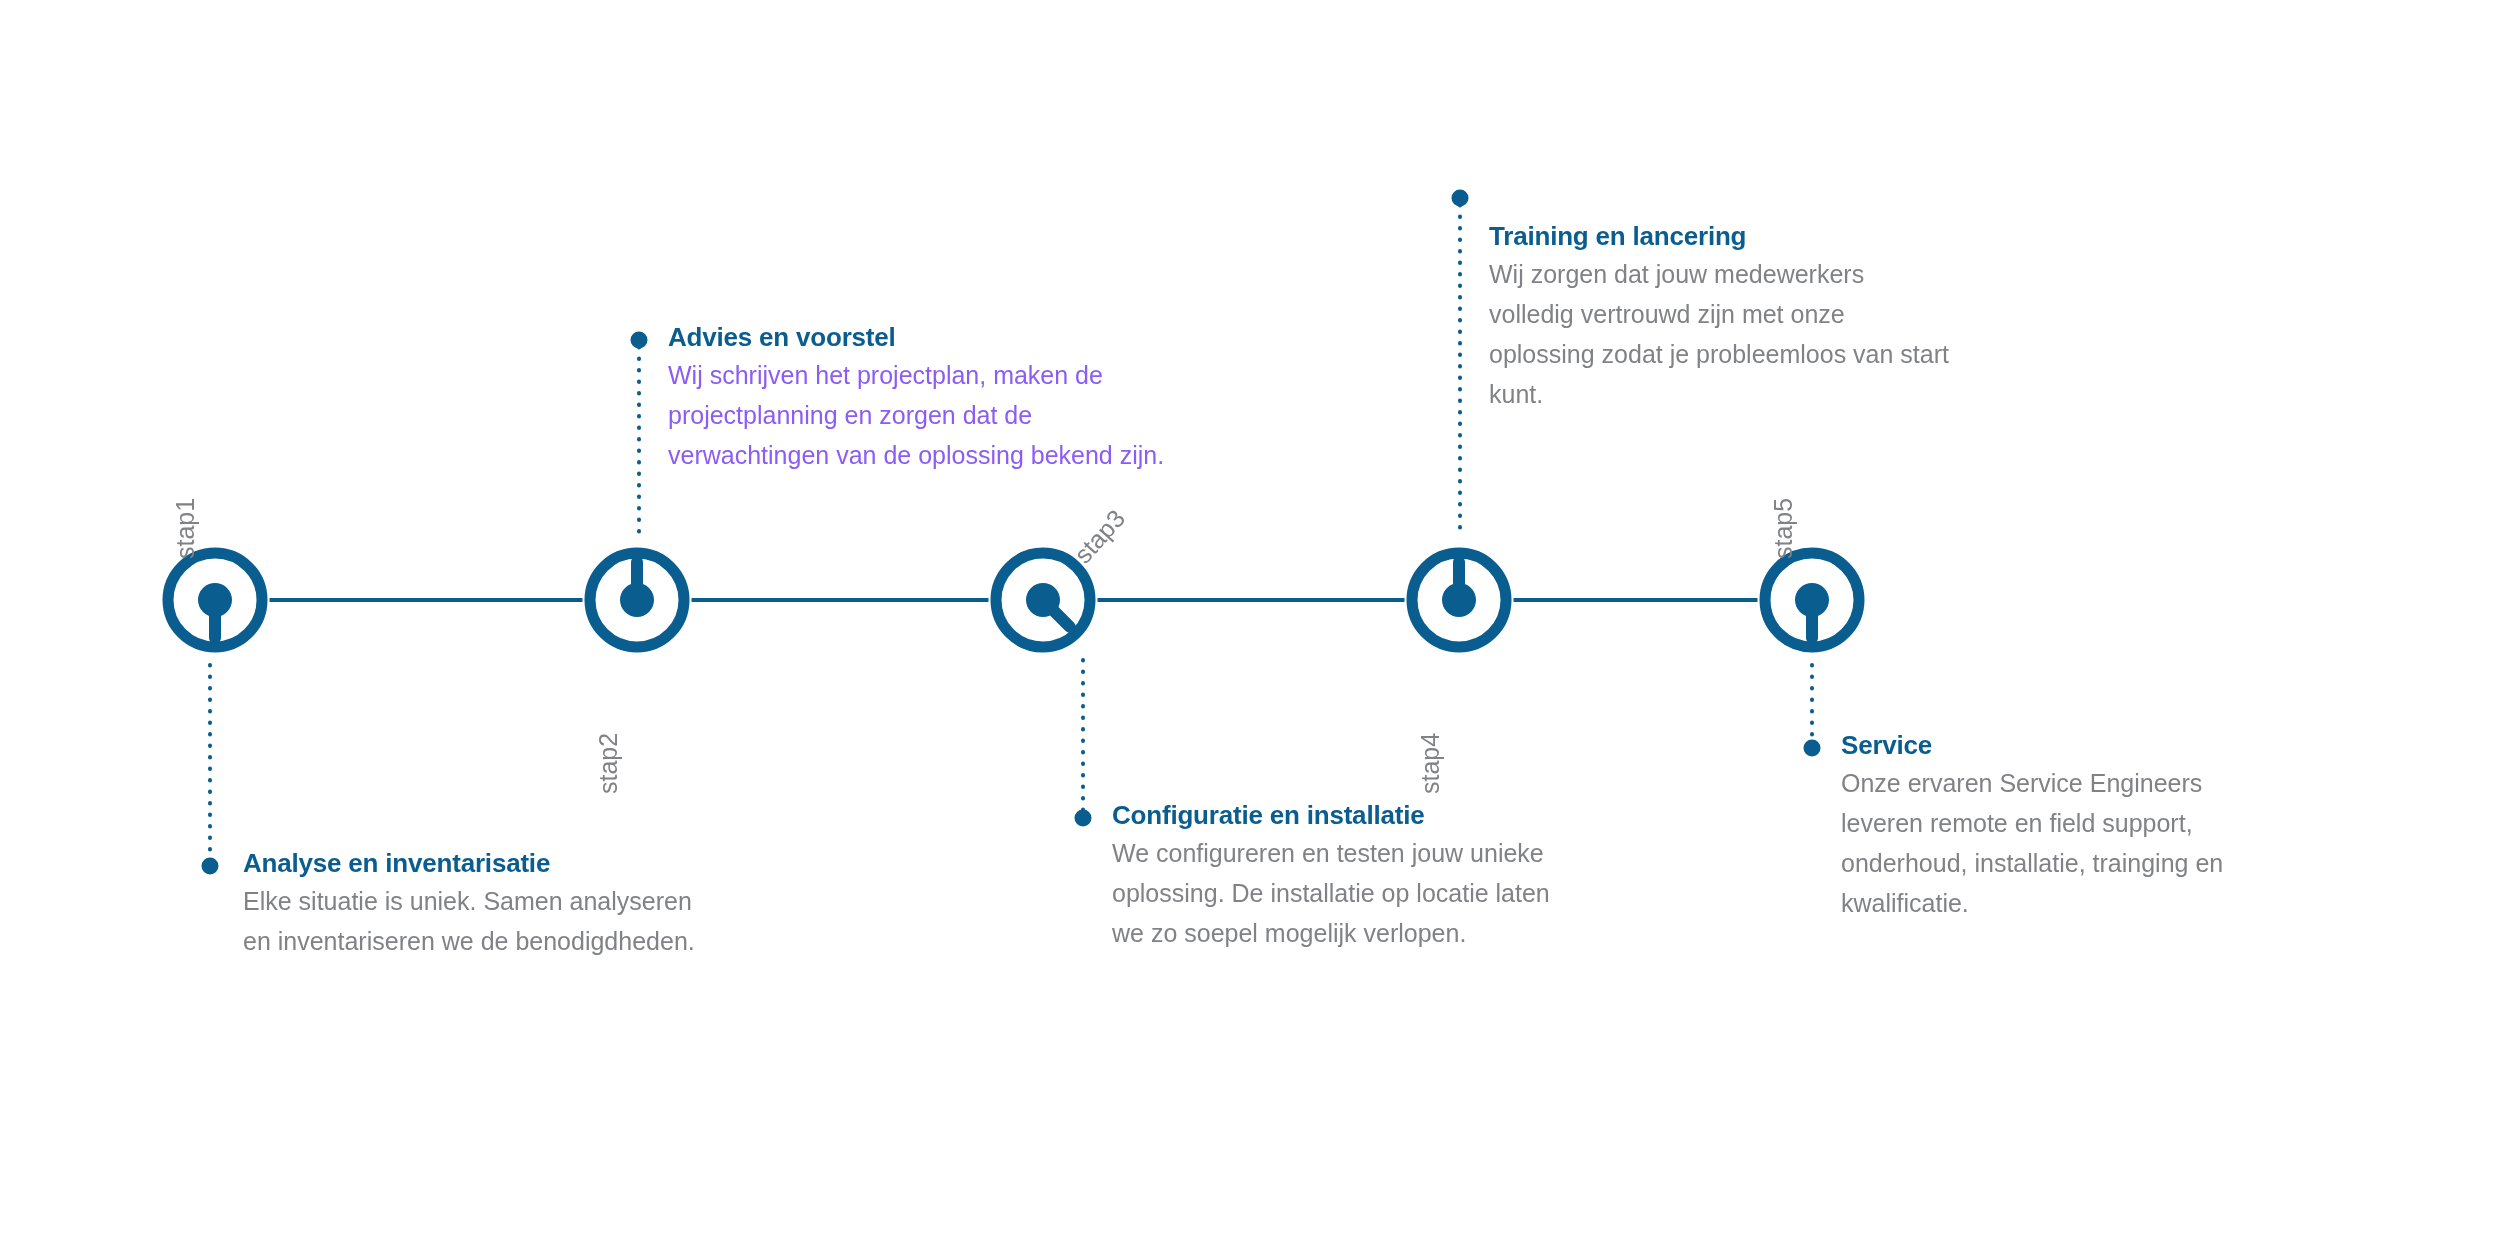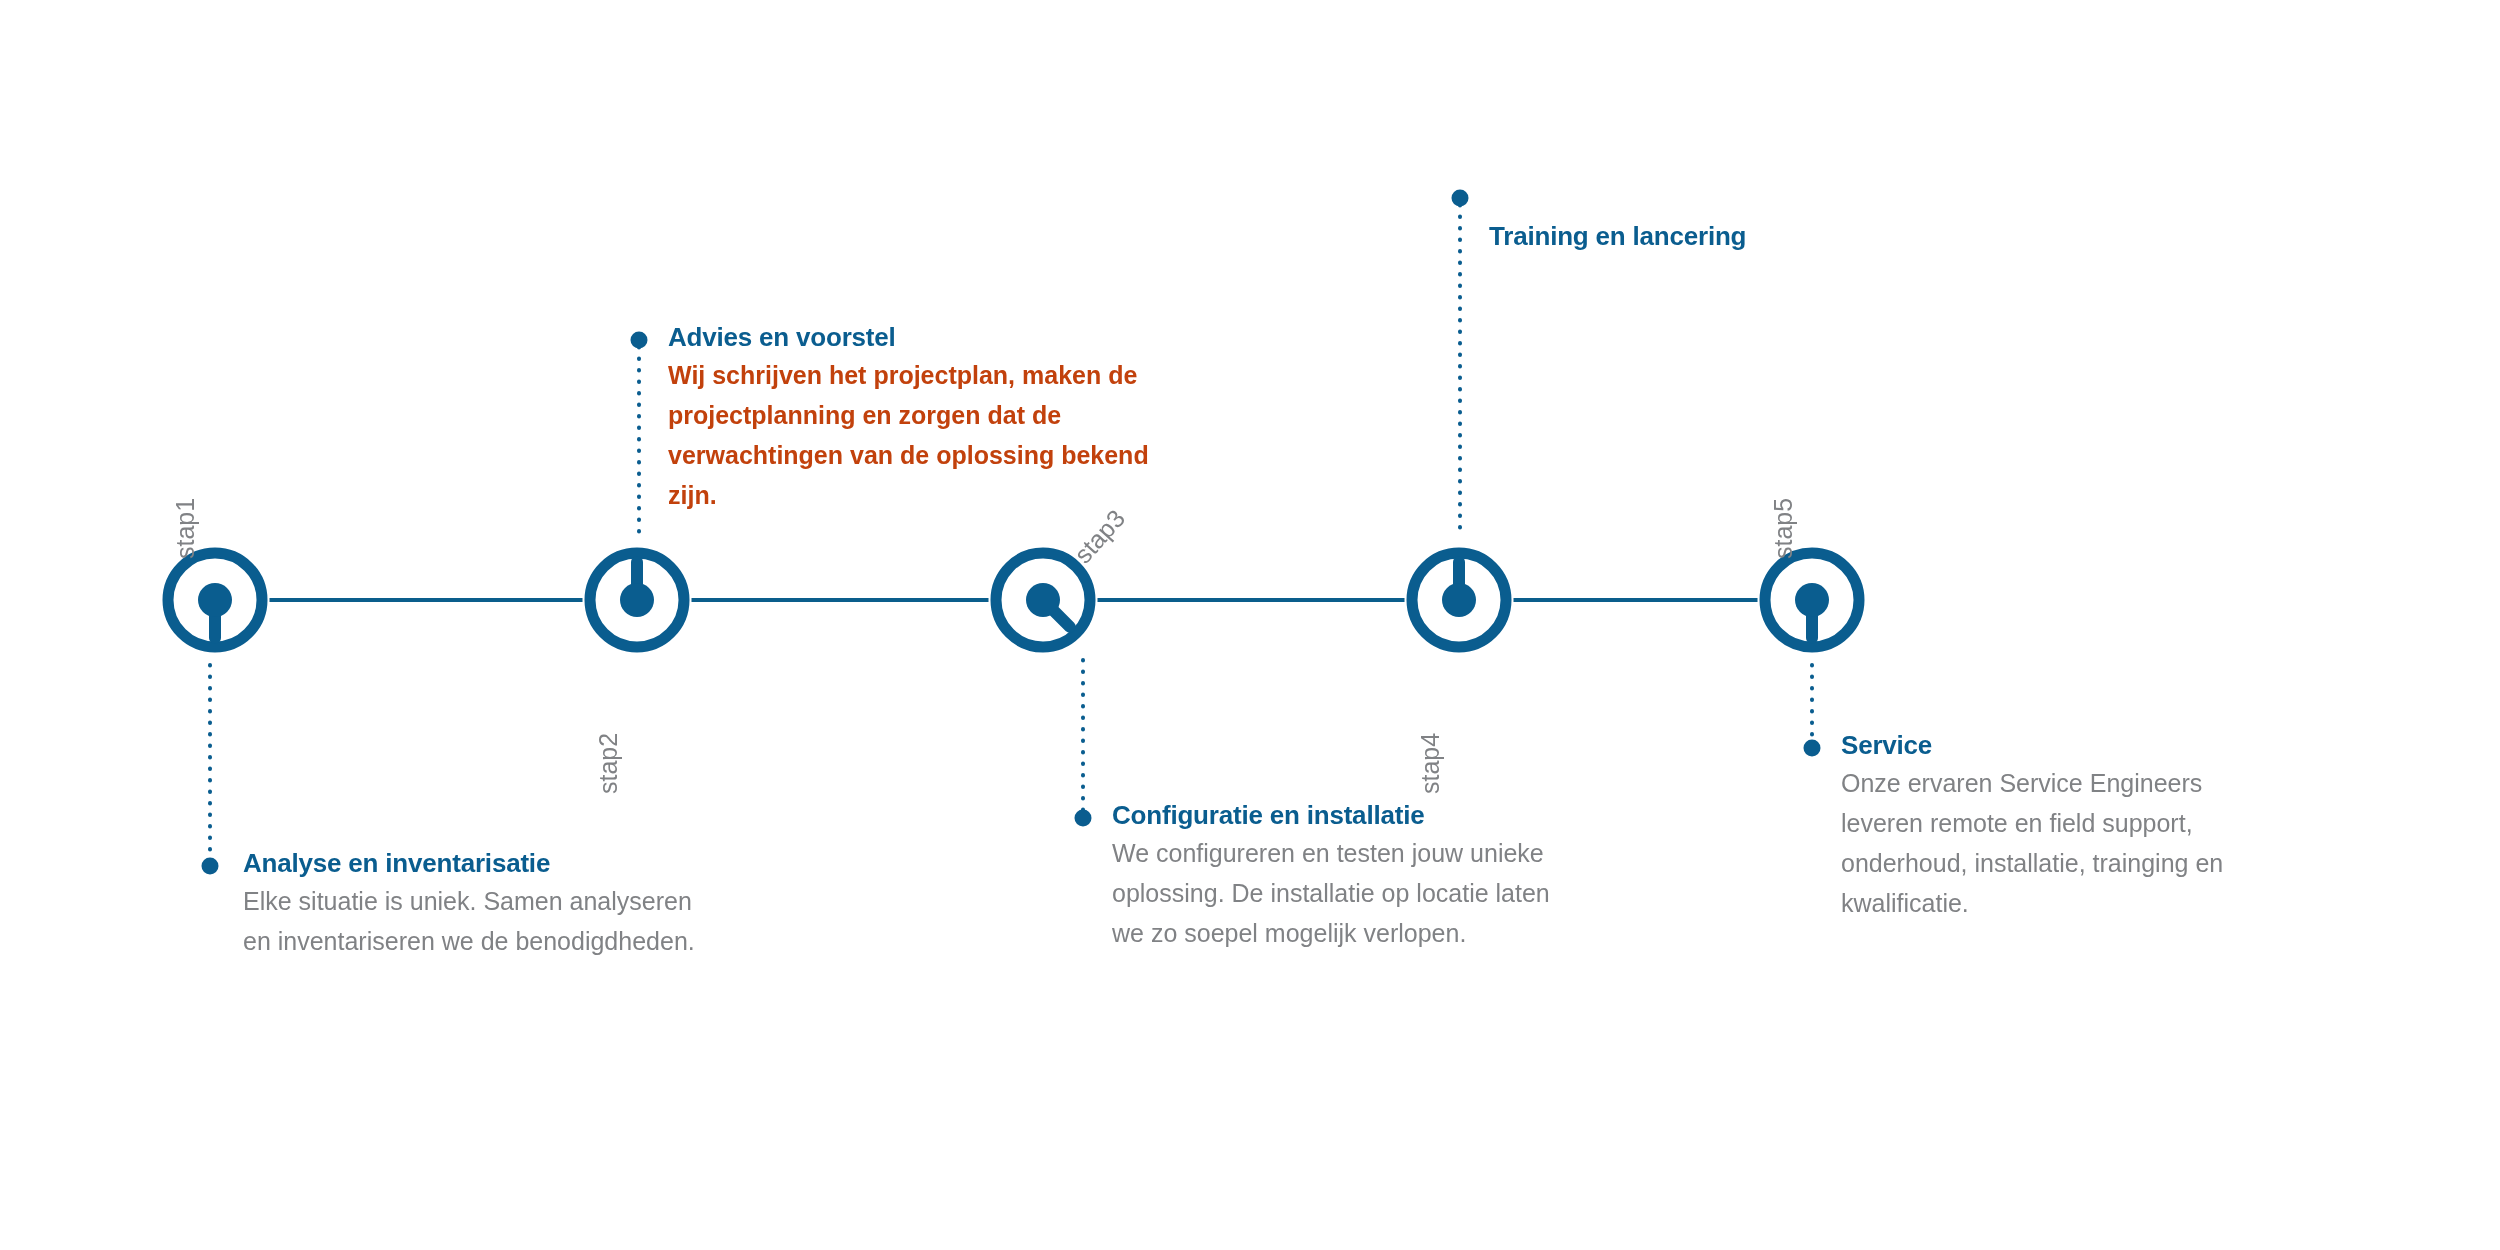--- a/index.html
+++ b/index.html
@@ -101,28 +101,29 @@
       <div class="steplabel" style="left: 1798px; top: 530px; color: rgb(128, 130, 133); transform: rotate(-90deg);">stap5</div>
     </div>
 
   <div id="callouts">
       <div class="callout" style="left: 243px; top: 848px; width: 470px;">
         <h3 style="color: rgb(10, 93, 143);">Analyse en inventarisatie</h3>
         <p style="color: rgb(128, 130, 133);">Elke situatie is uniek. Samen analyseren en inventariseren we de benodigdheden.</p>
       </div>
       <div class="callout" style="left: 668px; top: 322px; width: 520px;">
         <h3 style="color: rgb(10, 93, 143);">Advies en voorstel</h3>
-        <p style="color: #c2410c; font-weight: bold;">Wij schrijven het projectplan, maken de projectplanning en zorgen dat de verwachtingen van de oplossing bekend zijn.</p>
+        <p style="color: #8b5cf6;">Wij schrijven het projectplan, maken de projectplanning en zorgen dat de verwachtingen van de oplossing bekend zijn.</p>
       </div>
       <div class="callout" style="left: 1112px; top: 800px; width: 470px;">
         <h3 style="color: rgb(10, 93, 143);">Configuratie en installatie</h3>
         <p style="color: rgb(128, 130, 133);">We configureren en testen jouw unieke oplossing. De installatie op locatie laten we zo soepel mogelijk verlopen.</p>
       </div>
       <div class="callout" style="left: 1489px; top: 180px; width: 460px; margin-top: 41px;">
         <h3 style="color: rgb(10, 93, 143);">Training en lancering</h3>
+        <p style="color: rgb(128, 130, 133);">Wij zorgen dat jouw medewerkers volledig vertrouwd zijn met onze oplossing zodat je probleemloos van start kunt.</p>
       </div>
       <div class="callout" style="left: 1841px; top: 730px; width: 420px;">
         <h3 style="color: rgb(10, 93, 143);">Service</h3>
         <p style="color: rgb(128, 130, 133);">Onze ervaren Service Engineers leveren remote en field support, onderhoud, installatie, trainging en kwalificatie.</p>
       </div>
     </div>
 
 </div>
 
 </body></html>

